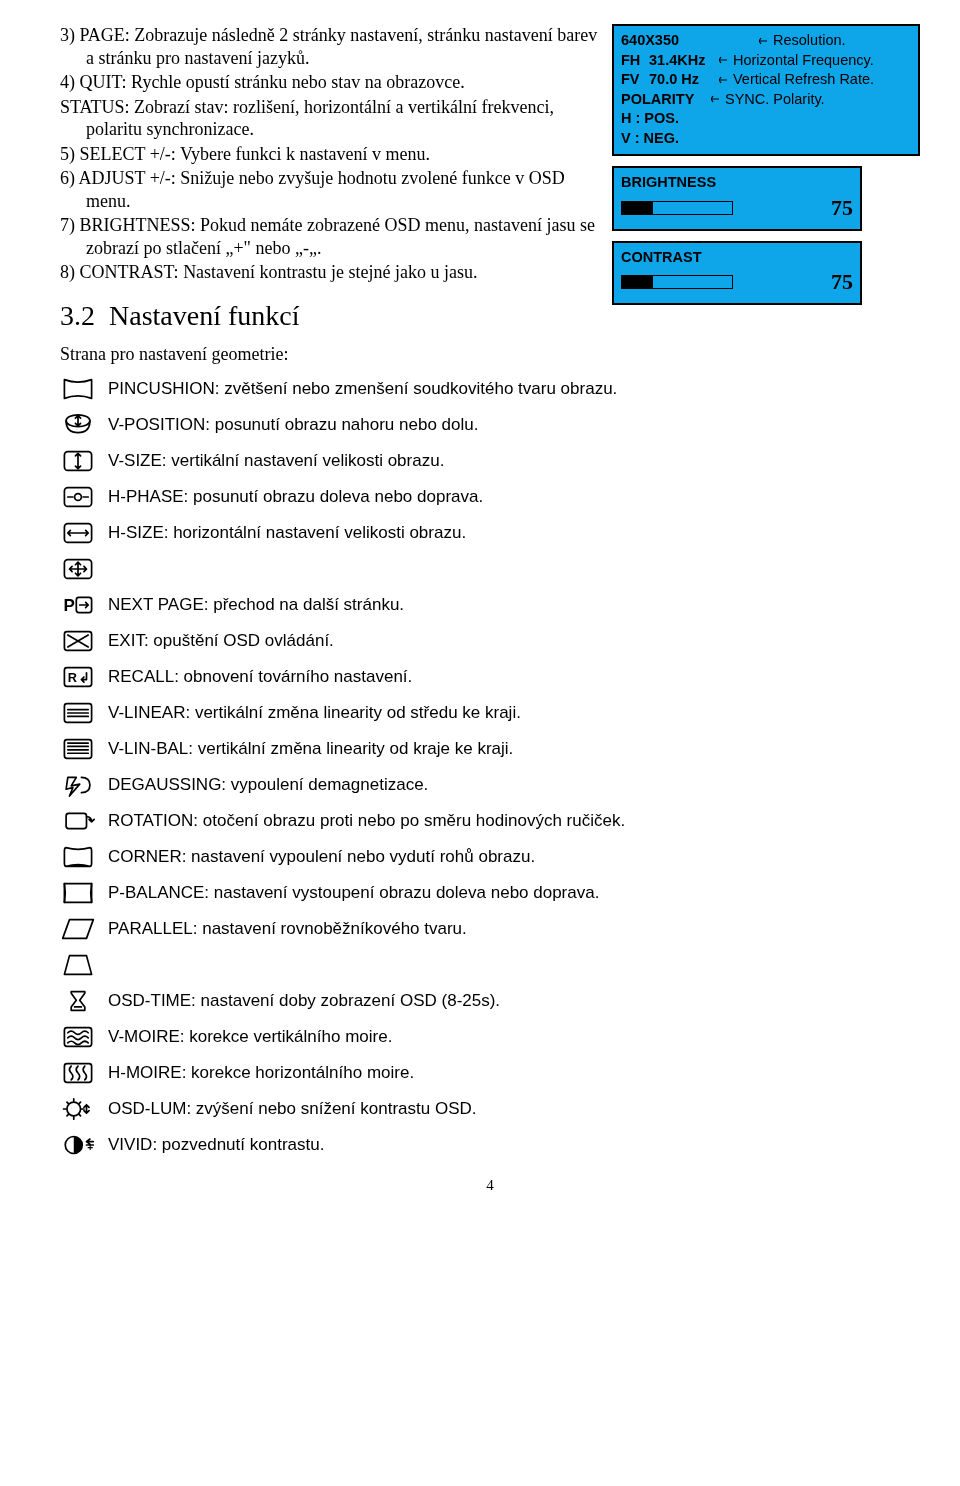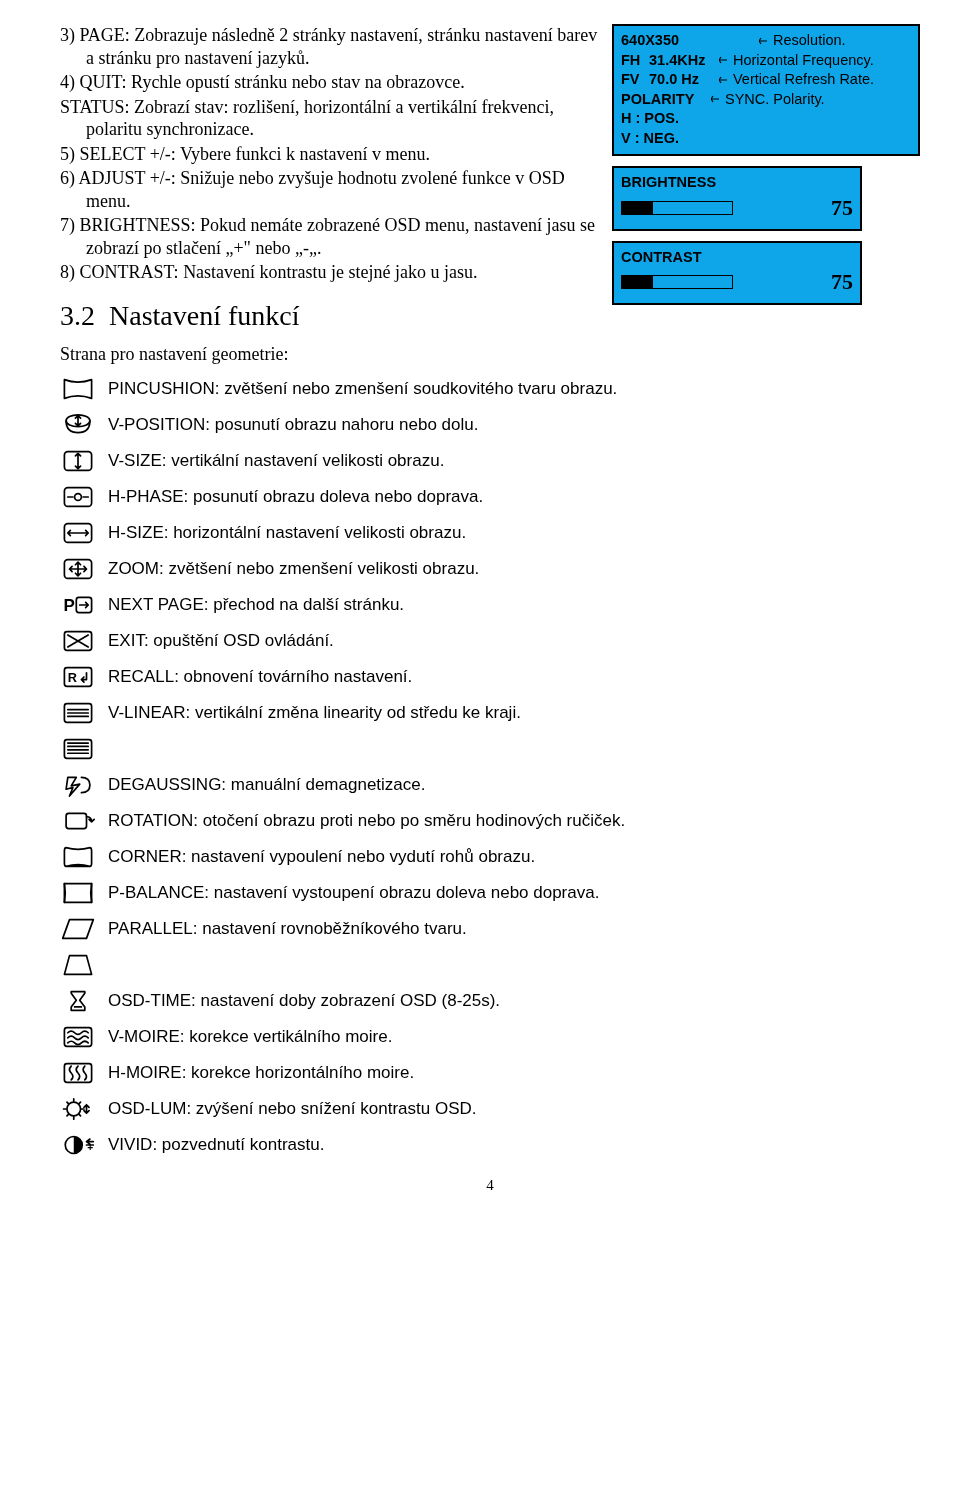--- a/index.html
+++ b/index.html
@@ -243,21 +243,20 @@
       </span>
       <span class="func-text">H-SIZE: horizontální nastavení velikosti obrazu.</span>
     </div>
     <div class="func-row">
       <span class="icon">
         <svg viewBox="0 0 40 30">
           <rect x="4" y="4" width="32" height="22" rx="4" stroke="#000" stroke-width="2" fill="none" stroke-linecap="round" stroke-linejoin="round"></rect>
           <path d="M20 7 L20 23 M10 15 L30 15 M17 10 L20 7 L23 10 M17 20 L20 23 L23 20 M13 12 L10 15 L13 18 M27 12 L30 15 L27 18" stroke="#000" stroke-width="2" fill="none" stroke-linecap="round" stroke-linejoin="round"></path>
         </svg>
       </span>
-      <span class="func-text">ZOOM: zvětšení nebo zmenšení velikosti obrazu.</span>
     </div>
     <div class="func-row">
       <span class="icon">
         <svg viewBox="0 0 40 30">
           <text x="3" y="22" font-family="Arial" font-size="20" font-weight="bold" fill="#000">P</text>
           <rect x="18" y="6" width="18" height="18" rx="3" stroke="#000" stroke-width="2" fill="none" stroke-linecap="round" stroke-linejoin="round"></rect>
           <path d="M22 15 L32 15 M29 12 L32 15 L29 18" stroke="#000" stroke-width="2" fill="none" stroke-linecap="round" stroke-linejoin="round"></path>
         </svg>
       </span>
       <span class="func-text">NEXT PAGE: přechod na další stránku.</span>
@@ -290,29 +289,30 @@
       </span>
       <span class="func-text">V-LINEAR: vertikální změna linearity od středu ke kraji.</span>
     </div>
     <div class="func-row">
       <span class="icon">
         <svg viewBox="0 0 40 30">
           <rect x="4" y="4" width="32" height="22" rx="3" stroke="#000" stroke-width="2" fill="none" stroke-linecap="round" stroke-linejoin="round"></rect>
           <path d="M8 8 L32 8 M8 12 L32 12 M8 16 L32 16 M8 20 L32 20" stroke="#000" stroke-width="2" fill="none" stroke-linecap="round" stroke-linejoin="round"></path>
         </svg>
       </span>
+      <span class="func-text">V-LIN-BAL: vertikální změna linearity od kraje ke kraji.</span>
     </div>
     <div class="func-row">
       <span class="icon">
         <svg viewBox="0 0 40 30">
           <path d="M8 6 L18 6 L12 16 L22 14 L10 28 L14 18 L6 20 Z" fill="none" stroke="#000" stroke-width="2" stroke-linejoin="round"></path>
           <path d="M24 6 Q34 6 34 15 Q34 24 24 24" stroke="#000" stroke-width="2" fill="none" stroke-linecap="round" stroke-linejoin="round"></path>
         </svg>
       </span>
-      <span class="func-text">DEGAUSSING: manuální demagnetizace.</span>
+      <span class="func-text">DEGAUSSING: vypoulení demagnetizace.</span>
     </div>
     <div class="func-row">
       <span class="icon">
         <svg viewBox="0 0 40 30">
           <rect x="6" y="6" width="24" height="18" rx="3" stroke="#000" stroke-width="2" fill="none" stroke-linecap="round" stroke-linejoin="round"></rect>
           <path d="M30 10 Q36 10 36 16 M33 13 L36 16 L39 13" stroke="#000" stroke-width="2" fill="none" stroke-linecap="round" stroke-linejoin="round"></path>
         </svg>
       </span>
       <span class="func-text">ROTATION: otočení obrazu proti nebo po směru hodinových ručiček.</span>
     </div>

